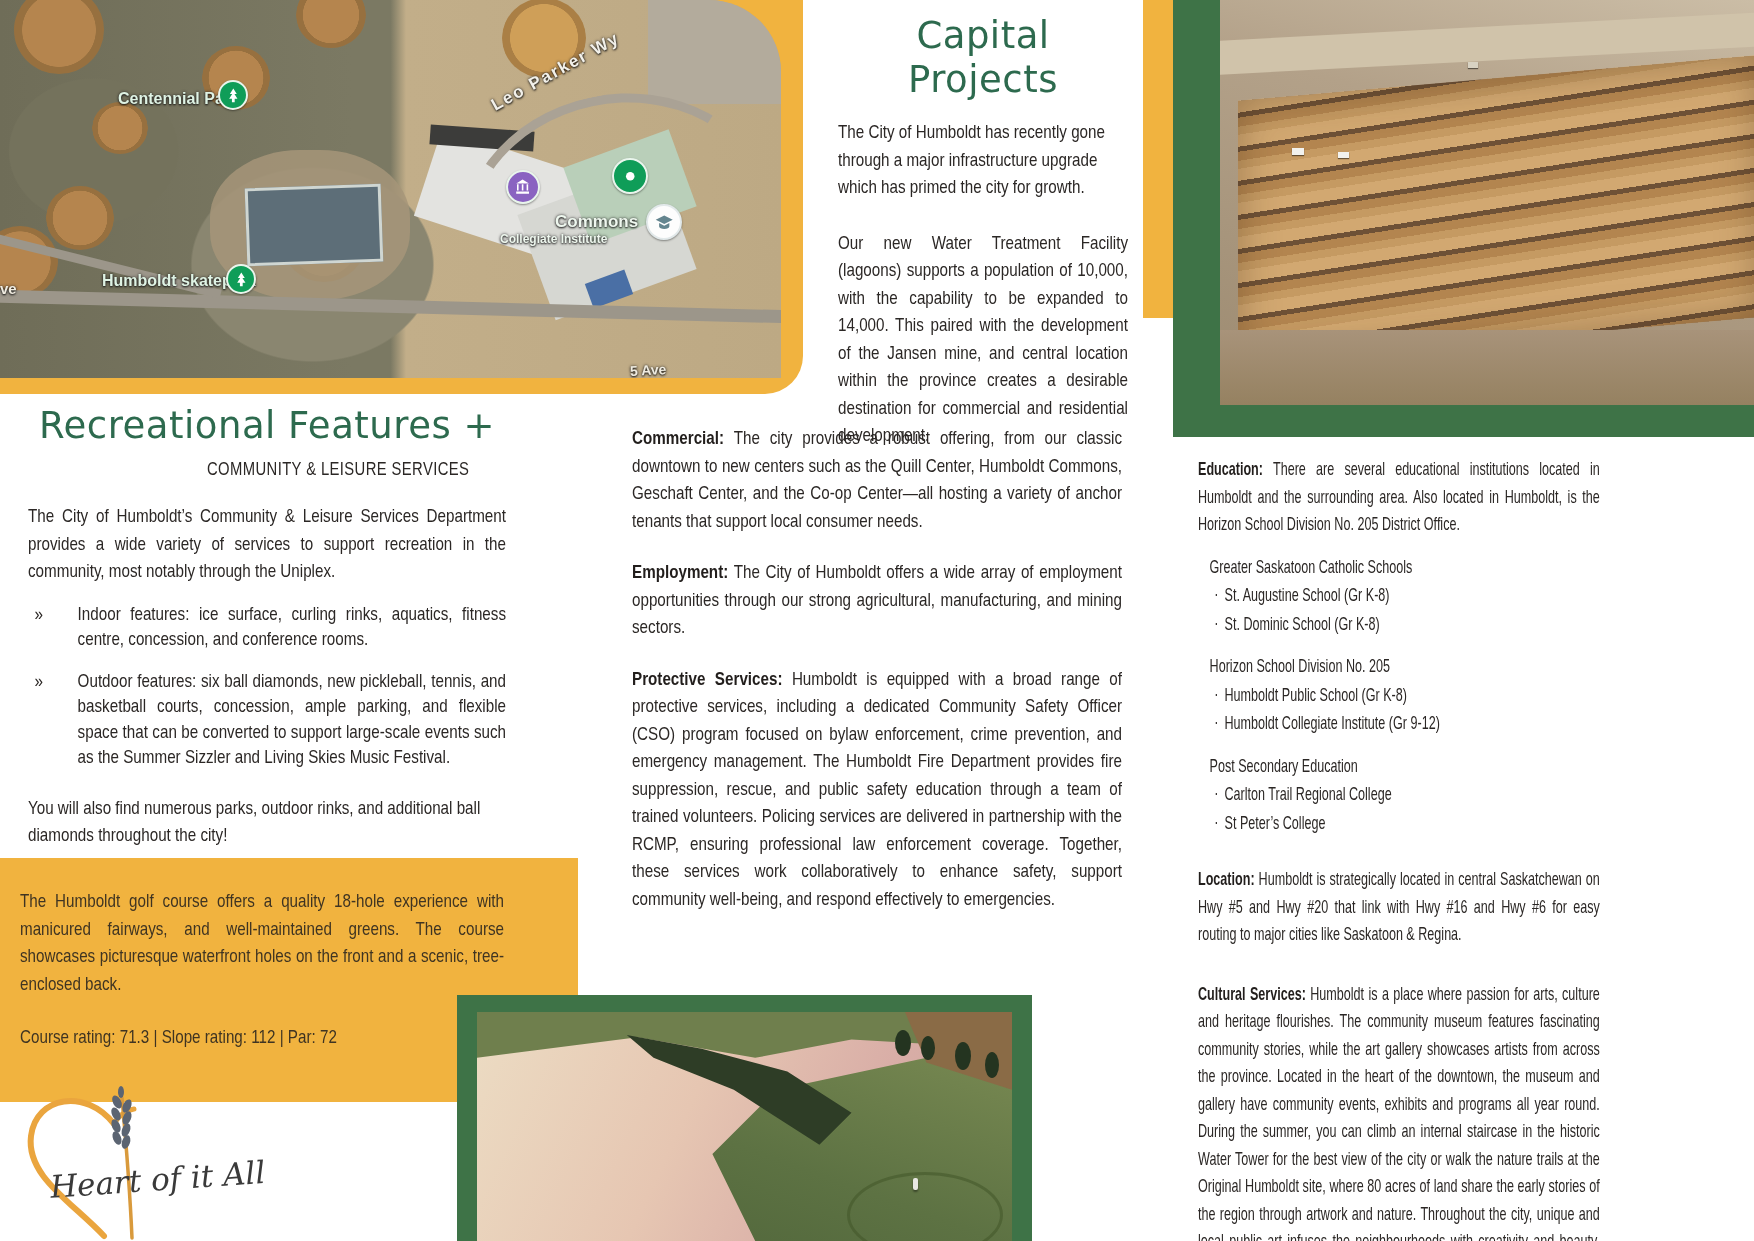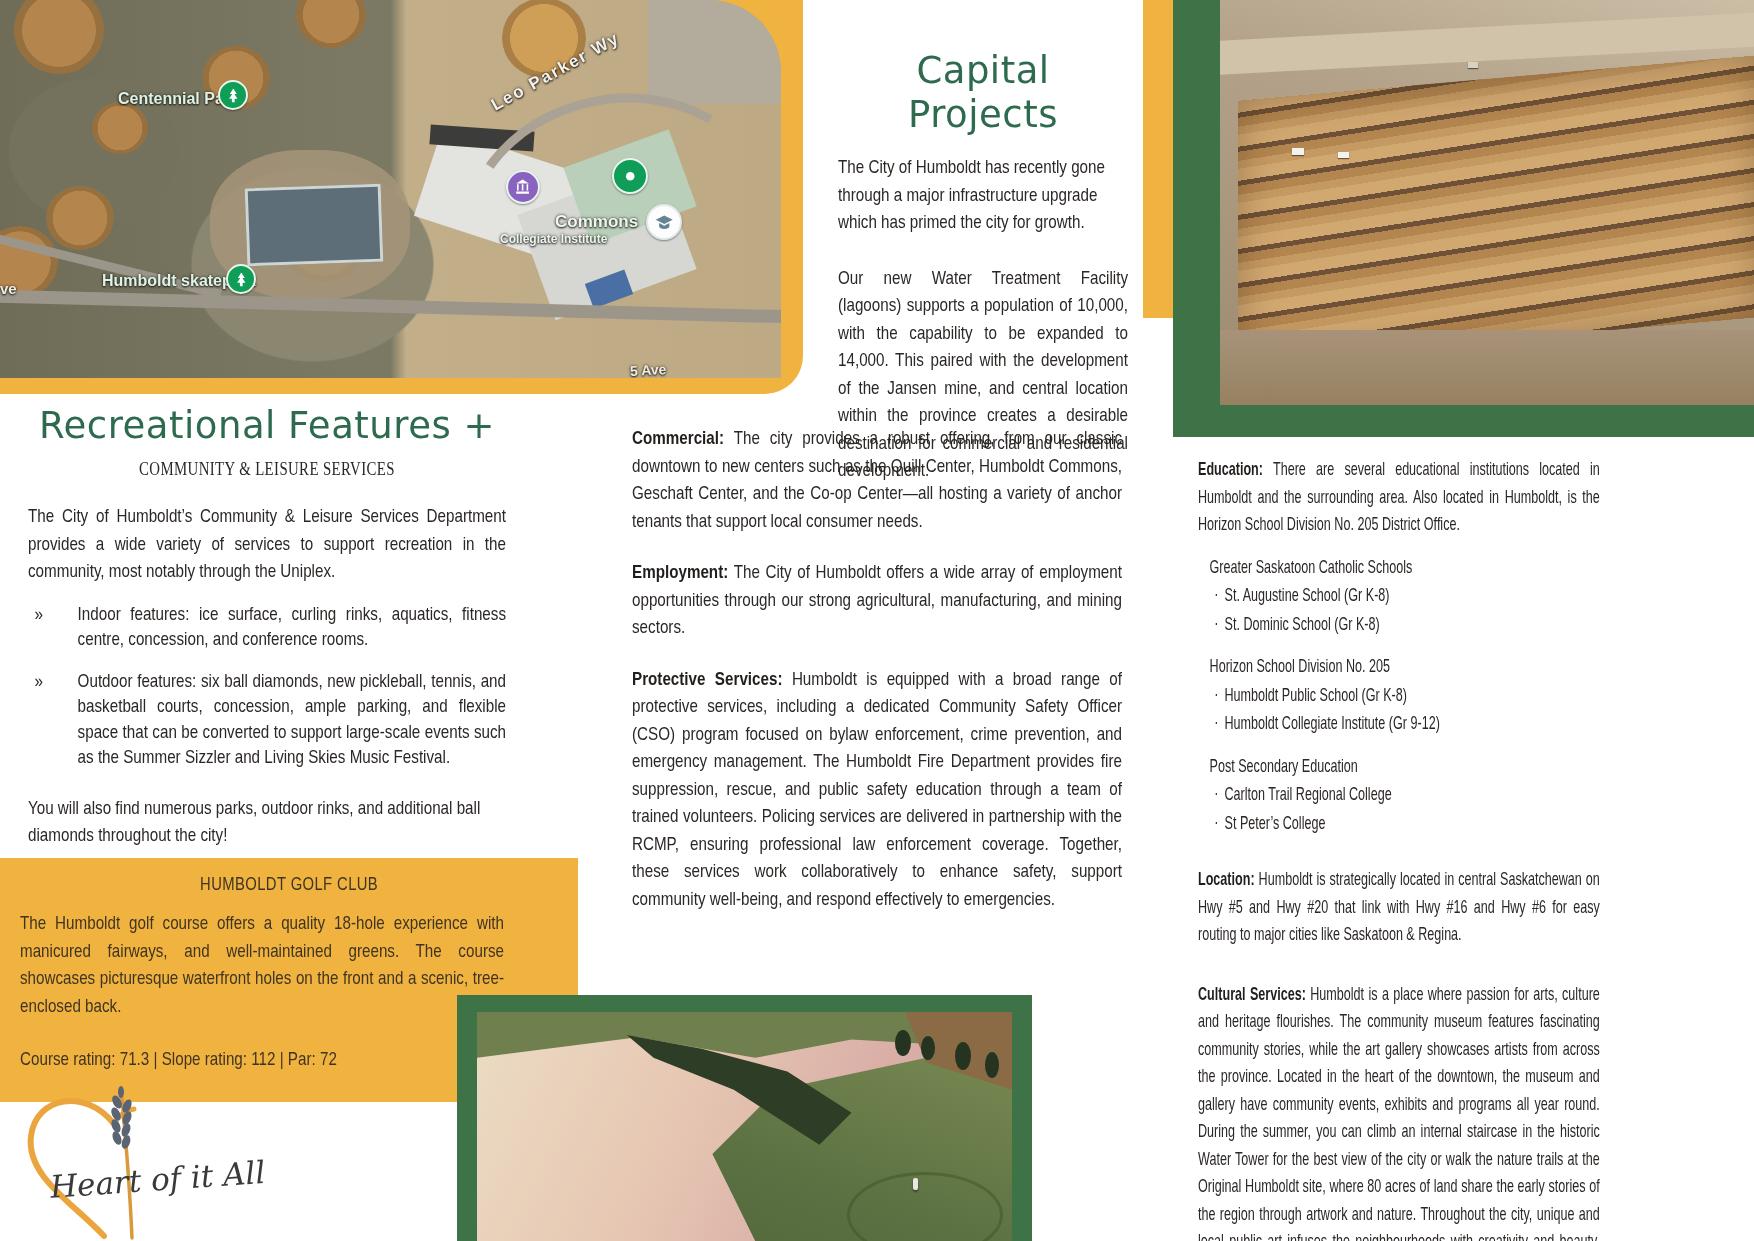--- a/index.html
+++ b/index.html
@@ -40,41 +40,41 @@
             transform:rotate(-12deg);}
   .map-label{position:absolute;color:#eef7ee;font-weight:700;white-space:nowrap;
              text-shadow:0 0 3px rgba(40,40,40,.95),0 1px 2px rgba(0,0,0,.8);}
   .pin{position:absolute;border-radius:50%;background:#0f9d58;border:2px solid #e9f5ec;
        display:flex;align-items:center;justify-content:center;box-shadow:0 1px 2px rgba(0,0,0,.4);}
   .pin svg{width:64%;height:64%;}
   .pin-purple{background:#8a63c1;}
   .pin-white{background:#fdfdfd;border:2px solid #e2e9ea;}
 
   
-  .cp-col{position:absolute;left:838px;top:14px;width:290px;margin-top:35px;}
+  .cp-col{position:absolute;left:838px;top:14px;width:290px;}
   .cp-col .para1{margin-top:16px;}
   .cp-col .para2{margin-top:28px;}
 
   
   .stripe-yellow{position:absolute;left:1143px;top:0;width:30px;height:318px;background:#f1b33f;}
   .green-top{position:absolute;left:1173px;top:0;width:581px;height:437px;background:#3e7347;}
   .photo-construction{position:absolute;left:1220px;top:0;width:534px;height:405px;overflow:hidden;
       background:linear-gradient(195deg,#cbbda6 0%,#b3a189 35%,#9c8a70 100%);}
   .pc-road{position:absolute;left:-20px;top:26px;width:600px;height:34px;background:#d0c3aa;
            transform:rotate(-3deg);}
   .pc-rows{position:absolute;left:18px;top:78px;width:520px;height:262px;transform:skewY(-5deg);
       background:repeating-linear-gradient(176deg,#d2a871 0 12px,#6e5136 12px 17px,#b3854f 17px 26px,#c59a62 26px 34px);
       box-shadow:inset 0 0 40px rgba(60,40,20,.35);}
   .pc-dirt{position:absolute;left:0;top:330px;width:534px;height:80px;
       background:linear-gradient(180deg,#a8937a,#94805f);}
   .pc-truck{position:absolute;background:#f2f2ee;box-shadow:0 1px 1px rgba(0,0,0,.5);}
 
   
   .left-col{position:absolute;left:28px;top:404px;width:478px;}
-  .subhead{margin-top:10px;text-align:center;font-size:19px;letter-spacing:.5px;color:#2b2725;font-family:Liberation Serif, serif;}
+  .subhead{margin-top:10px;text-align:right;font-size:19px;letter-spacing:.5px;color:#2b2725;}
   .left-col .intro{margin-top:22px;}
   .li{position:relative;padding-left:62px;margin-top:16px;line-height:25.5px;}
   .li .mk{position:absolute;left:8px;top:0;}
   .left-col .outro{margin-top:24px;}
 
   
   .golf-box{position:absolute;left:0;top:858px;width:578px;height:244px;background:#f1b33f;
             box-sizing:border-box;padding-top:15px;color:#3f3422;}
   .golf-title{text-align:center;font-size:19px;letter-spacing:.5px;color:#3f3422;}
   .golf-inner{margin-left:20px;width:484px;}
@@ -218,23 +218,20 @@
       </div>
       <div class="li just">
         <span class="mk">»</span>
         <span>Outdoor features: six ball diamonds, new pickleball, tennis, and basketball courts, concession, ample parking, and flexible space that can be converted to support large-scale events such as the Summer Sizzler and Living Skies Music Festival.</span>
       </div>
       <p class="outro">You will also find numerous parks, outdoor rinks, and additional ball diamonds throughout the city!</p>
     </div>
   </div>
 
   <div class="golf-box">
-    <div class="golf-title">
-      <span class="condc">HUMBOLDT GOLF CLUB</span>
-    </div>
     <div class="golf-inner">
       <div class="body cond c80">
         <p class="golf-body just">The Humboldt golf course offers a quality 18-hole experience with manicured fairways, and well-maintained greens. The course showcases picturesque waterfront holes on the front and a scenic, tree-enclosed back.</p>
         <p class="golf-rating">Course rating: 71.3 | Slope rating: 112 | Par: 72</p>
       </div>
     </div>
   </div>
 
   <div class="logo">
     <svg width="250" height="159" viewBox="0 0 250 159">

